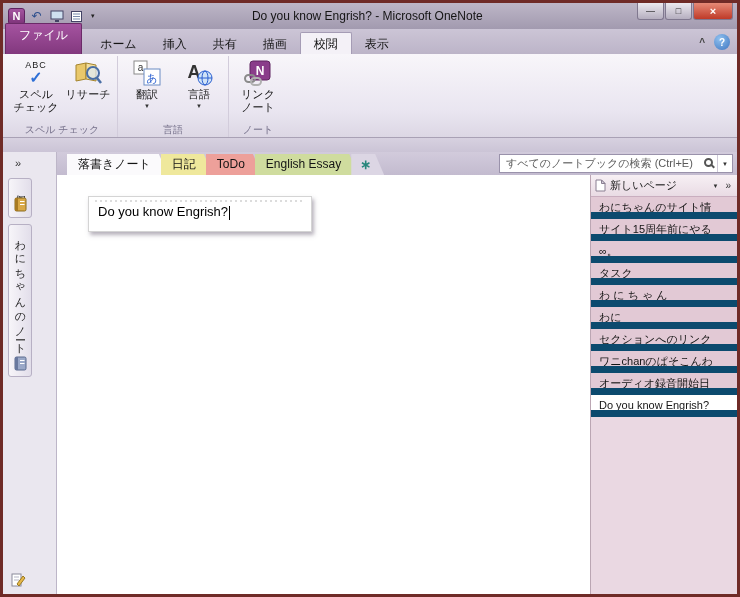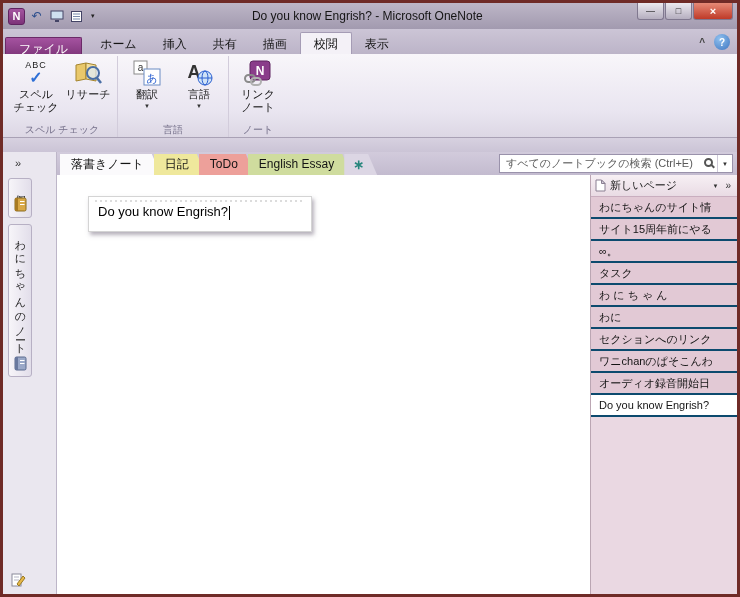--- a/index.html
+++ b/index.html
@@ -16,21 +16,21 @@
   .qat-dd { font-size:7px; color:#222; padding:0 3px; }
   .title { flex:1; text-align:center; font-size:12px; color:#151515; white-space:nowrap; overflow:hidden; }
   .win-controls { display:flex; gap:1px; padding-right:4px; align-self:flex-start; }
   .wbtn { width:27px; height:17px; background:linear-gradient(#eceaf0,#b5aebf); border:1px solid #80788f; border-top:none;
           font-size:9px; display:flex; align-items:center; justify-content:center; color:#222; border-radius:0 0 3px 3px; cursor:default; }
   .wbtn.close { width:40px; background:linear-gradient(#e58a77,#bf3a28); color:#fff; font-size:11px; font-weight:bold; }
 
   
   .ribbon-tabs { height:25px; flex:0 0 25px; background:linear-gradient(#ccc5d6,#bcb4c8); display:flex; align-items:flex-end; padding:0 2px; }
   .rtab { height:20px; line-height:20px; padding:0 13px; font-size:12px; color:#141414; }
-  .rtab.file { background:linear-gradient(#a553a0,#82387e); color:#fff; height:17px; line-height:23px;
+  .rtab.file { background:linear-gradient(#a553a0,#82387e); color:#fff; height:31px; line-height:23px;
                border:1px solid #6b2a68; border-bottom:none; border-radius:2px 2px 0 0; margin-right:5px; }
   .rtab.active { background:#f4f1f7; border:1px solid #a59cb5; border-bottom:none; border-radius:2px 2px 0 0; height:22px; line-height:22px; }
   .rt-spacer { flex:1; }
   .collapse-ribbon { font-size:10px; font-weight:bold; color:#444; padding:0 7px; margin-bottom:6px; }
   .help-btn { width:16px; height:16px; border-radius:50%; background:radial-gradient(circle at 35% 30%, #8fc0ef, #3f76c0);
               color:#fff; font-size:10px; font-weight:bold; display:flex; align-items:center; justify-content:center; margin:0 5px 4px 2px; }
 
   
   .ribbon-body { height:84px; flex:0 0 84px; background:linear-gradient(#f8f6fa,#e9e5f0 70%,#dcd7e4);
                  border-bottom:1px solid #a9a1b5; display:flex; padding:2px 4px 0 4px; }
@@ -57,21 +57,21 @@
   .nbtab { width:24px; margin:6px 0 0 5px; background:linear-gradient(90deg,#f7f5f9,#e2deea); border:1px solid #b7b0c4;
            border-radius:3px; display:flex; flex-direction:column; align-items:center; padding:7px 0 5px; }
   .nb-label { writing-mode:vertical-rl; text-orientation:upright; font-size:11px; color:#222; letter-spacing:2px; }
   .nb-icon { margin-top:5px; line-height:0; }
   .sb-spacer { flex:1; }
   .unfiled { margin:0 0 6px 7px; line-height:0; }
 
   .rightcol { flex:1; display:flex; flex-direction:column; min-width:0; }
 
   
-  .navrow { height:23px; flex:0 0 23px; background:linear-gradient(#d2cbdc,#c3bbcf); display:flex; align-items:flex-end; padding-left:3px; }
+  .navrow { height:23px; flex:0 0 23px; background:linear-gradient(#d2cbdc,#c3bbcf); display:flex; align-items:flex-end; padding-left:10px; }
   .stab { height:21px; line-height:21px; font-size:12px; color:#141414; padding:0 17px 0 11px;
           clip-path:polygon(0 0, calc(100% - 9px) 0, 100% 100%, 0 100%); margin-right:-7px; }
   .stab.active { font-weight:normal; }
   .stab.newsec { color:#27867c; font-weight:bold; font-size:13px; padding:0 13px 0 9px; }
   .searchbox { margin-left:auto; margin-right:4px; margin-bottom:2px; width:234px; height:19px; background:#fff;
                border:1px solid #9a92ab; display:flex; align-items:center; font-size:11px; color:#5a5a5a; padding-left:6px; }
   .searchbox .ph { flex:1; white-space:nowrap; overflow:hidden; }
   .mag { width:9px; height:9px; border:2px solid #555; border-radius:50%; position:relative; margin:0 4px 2px 2px; flex:0 0 9px; }
   .mag::after { content:''; position:absolute; width:5px; height:2px; background:#555; transform:rotate(45deg); right:-4px; bottom:-2px; }
   .search-dd { font-size:6px; color:#333; padding:0 4px; border-left:1px solid #cfcad8; height:100%; display:flex; align-items:center; }
@@ -87,21 +87,21 @@
   .note-line { padding-left:9px; font-size:13px; color:#000; }
   .caret { display:inline-block; width:1px; height:14px; background:#000; vertical-align:middle; margin-left:1px; }
 
   
   .pagespanel { width:147px; flex:0 0 147px; background:#ead8e2; border-left:1px solid #bba6b3; display:flex; flex-direction:column; }
   .pp-header { height:22px; flex:0 0 22px; background:linear-gradient(#f7f0f4,#e9dbe4); border-bottom:1px solid #c9aebf;
                display:flex; align-items:center; font-size:11px; color:#1a1a1a; padding:0 3px 0 4px; }
   .np-label { margin-left:4px; white-space:nowrap; }
   .np-dd { margin-left:auto; font-size:6px; color:#333; padding:0 4px; }
   .pp-collapse { font-size:10px; color:#333; padding:0 3px; }
-  .ptab { height:22px; flex:0 0 22px; line-height:21px; border-bottom:2px solid #0c4a6e; font-size:11px; color:#141414;
+  .ptab { height:22px; flex:0 0 22px; line-height:21px; border-bottom:7px solid #0c4a6e; font-size:11px; color:#141414;
           padding-left:8px; white-space:nowrap; overflow:hidden; background:#e2c9d5; }
   .ptab.selected { background:#ffffff; }
   .pp-rest { flex:1; background:#ead8e2; }
 </style>
 </head>
 <body>
 
 <div class="window">
 
   <div class="titlebar">

